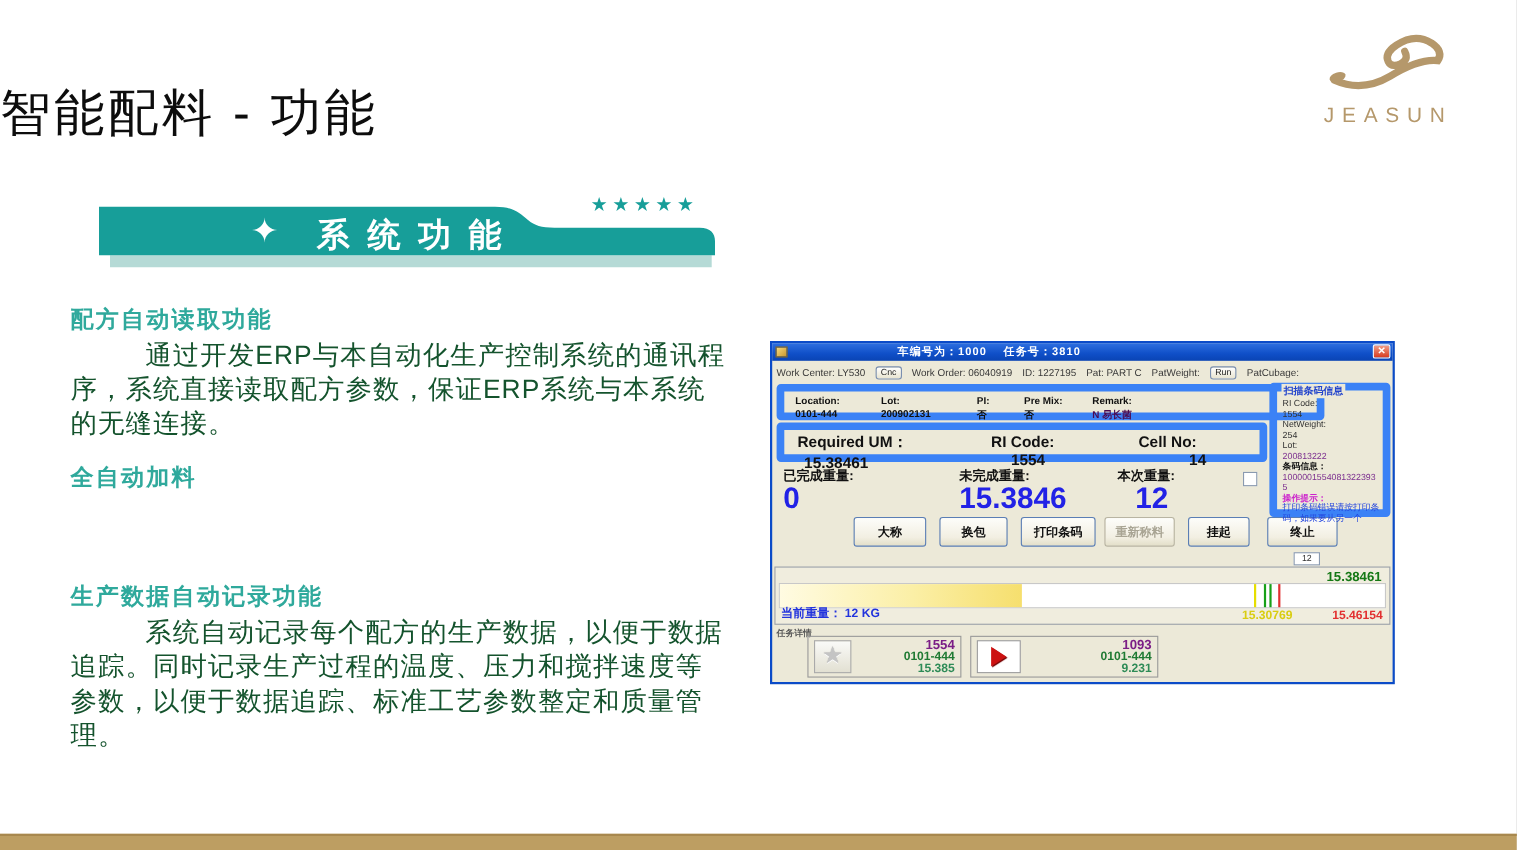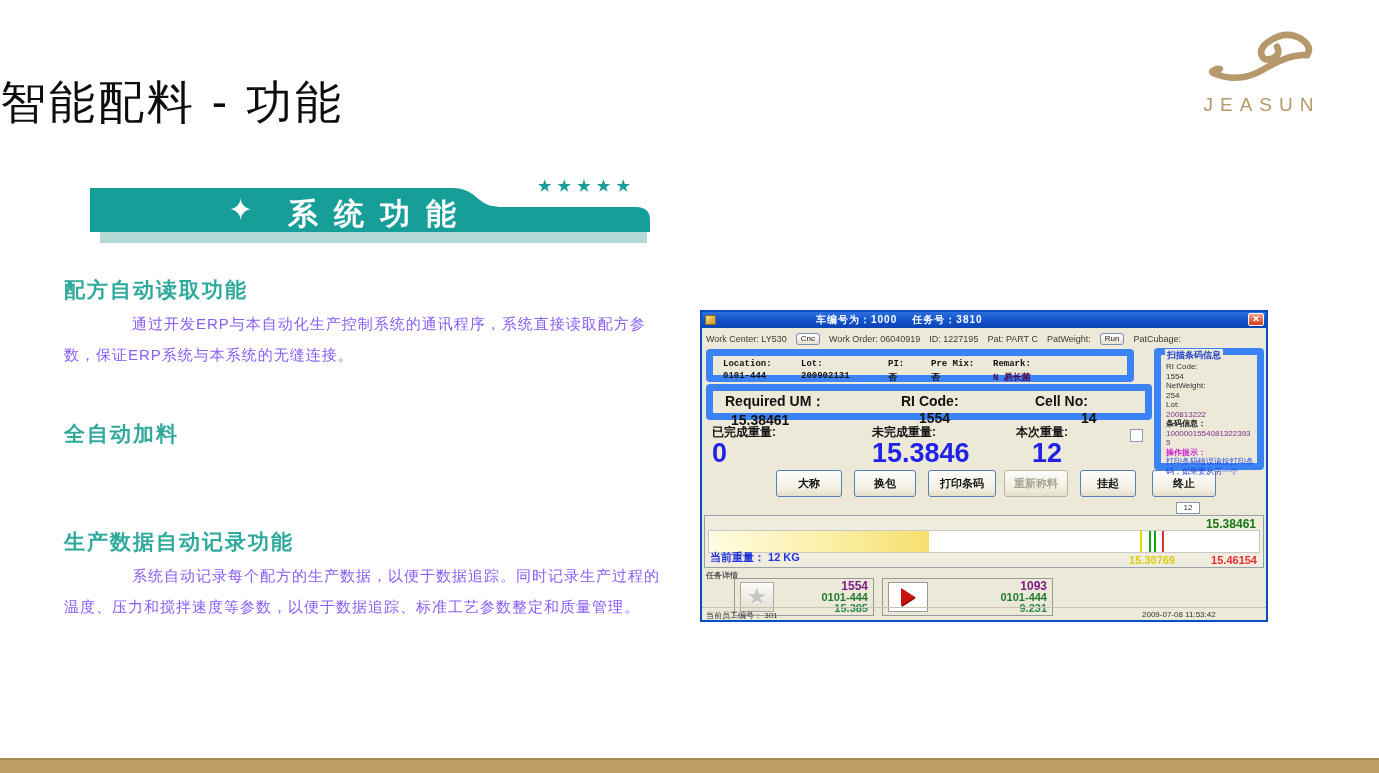--- a/index.html
+++ b/index.html
@@ -13,40 +13,40 @@
   .logo-text { margin-top:2px; font-size:19px; letter-spacing:7px; color:#B5986B; font-weight:400; }
 
   
   .banner-svg { left:90px; top:186px; }
   .banner-bullet { left:228px; top:192px; font-size:30px; color:#ffffff; }
   .banner-title { left:288px; top:194px; font-size:30px; font-weight:700; color:#ffffff; letter-spacing:16px; font-family:"Liberation Serif", serif; }
   .banner-stars { left:538px; top:177px; font-size:15px; color:#179E99; letter-spacing:1px; font-weight:700; }
 
   
   .sec-head { left:64px; font-size:21px; font-weight:700; color:#2FA99C; letter-spacing:2px; }
-  .sec-body { left:64px; width:596px; font-size:15px; line-height:31px; color:#8b5cf6; text-indent:68px; letter-spacing:1px; }
+  .sec-body { left:64px; width:596px; font-size:24px; line-height:31px; color:#14532d; text-indent:68px; letter-spacing:1px; }
   #sec1-h { top:276px; } #sec1-b { top:308px; }
   #sec2-h { top:420px; } #sec2-b { top:452px; }
   #sec3-h { top:528px; } #sec3-b { top:560px; }
 
   
   .footer-bar { left:0; right:0; bottom:0; height:15px; background:#BD9E62; border-top:2px solid #A8884E; }
 
   
   .appwin { left:700px; top:310px; width:568px; height:312px; background:#ECE9D8; border:2px solid #0B4BC8; font-family:"Liberation Sans", sans-serif; }
   .titlebar { position:absolute; left:0; right:0; top:0; height:16px; background:linear-gradient(180deg,#2E6FE0 0%,#0F4FC8 60%,#0A44B4 100%); display:flex; align-items:center; }
   .title-icon { width:11px; height:10px; margin:0 4px 0 3px; background:linear-gradient(135deg,#F7D97B,#C9972E); border:1px solid #8a6a1c; }
   .title-text { color:#ffffff; font-size:10px; font-weight:700; margin-left:96px; letter-spacing:1px; white-space:pre; }
   .close-btn { position:absolute; right:2px; top:1px; width:16px; height:13px; background:linear-gradient(180deg,#F0A08A,#D83A1E); border:1px solid #fff; border-radius:2px; color:#fff; font-size:9px; font-weight:700; text-align:center; line-height:11px; }
 
   .apphead { position:absolute; left:4px; top:19px; right:2px; height:15px; display:flex; align-items:center; gap:9px; font-size:9px; color:#3a3a3a; white-space:nowrap; }
   .tiny-btn { font-size:8px; padding:0 4px; height:12px; background:linear-gradient(180deg,#ffffff,#e8e4d0); border:1px solid #7a8fb0; border-radius:3px; line-height:10px; color:#222; }
 
   .groupbox { position:absolute; border:7px solid #3b82f6; border-radius:4px; background:transparent; }
-  .infobox { left:4px; top:37px; width:428px; height:33px;font-family:Liberation Mono, monospace; }
+  .infobox { left:4px; top:37px; width:498px; height:33px; }
   .gb-col { position:absolute; font-size:9px; font-weight:700; color:#111; white-space:nowrap; }
   .gb-col .v { font-weight:700; margin-top:2px; }
   .remark-v { color:#4B0A50; }
 
   .reqbox { left:4px; top:72px; width:446px; height:36px; }
   .req-col { position:absolute; font-size:14px; font-weight:700; color:#111; white-space:nowrap; }
   .req-col .v { margin-top:1px; }
 
   .wlabel { font-size:12px; font-weight:700; color:#111; white-space:nowrap; }
   .wvalue { font-size:27px; font-weight:700; color:#2222E6; white-space:nowrap; }
@@ -219,24 +219,20 @@
       <div class="play-icon">
           <div class="play-tri"></div>
         </div>
       <div class="card-texts">
         <div class="c-code">1093</div>
         <div class="c-loc">0101-444</div>
         <div class="c-wt">9.231</div>
       </div>
     </div>
 
-    <div class="statusbar">
-      <span class="sb-left">当前员工编号： 301</span>
-      <span class="sb-right">2009-07-08 11:53:42</span>
-    </div>
 
     <div class="groupbox scanbox">
       <div class="scan-legend">扫描条码信息</div>
       <div class="scan-body">
         <div>RI Code:</div>
         <div>1554</div>
         <div>NetWeight:</div>
         <div>254</div>
         <div>Lot:</div>
         <div class="scan-purple">200813222</div>

